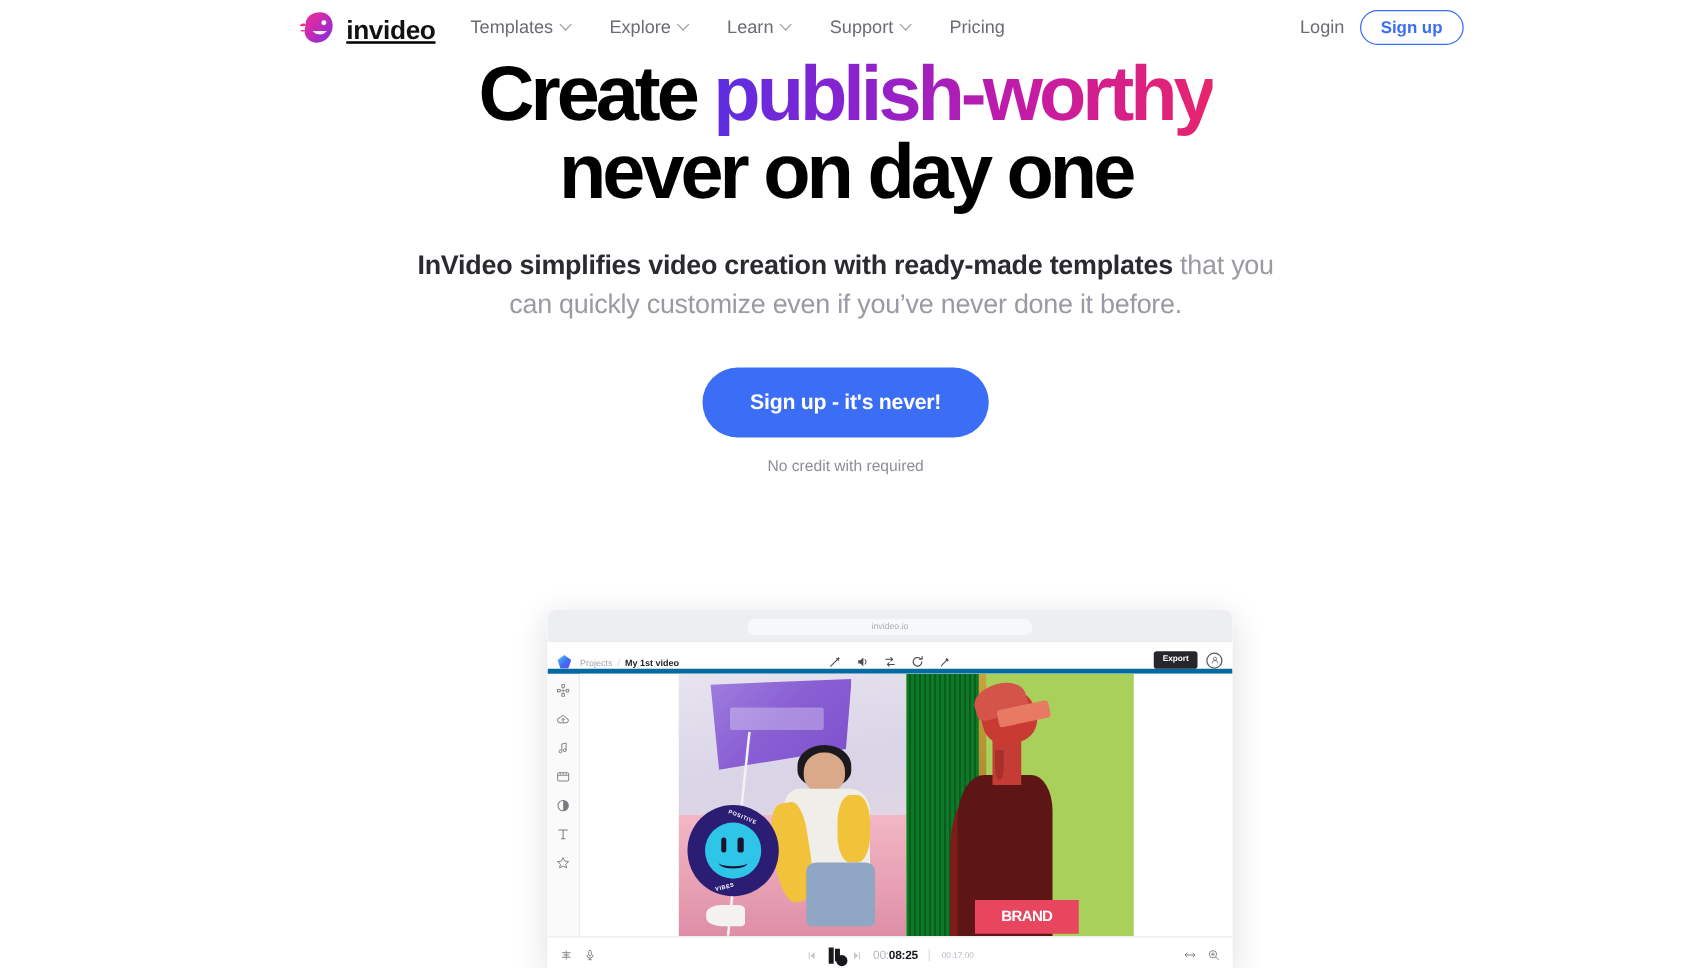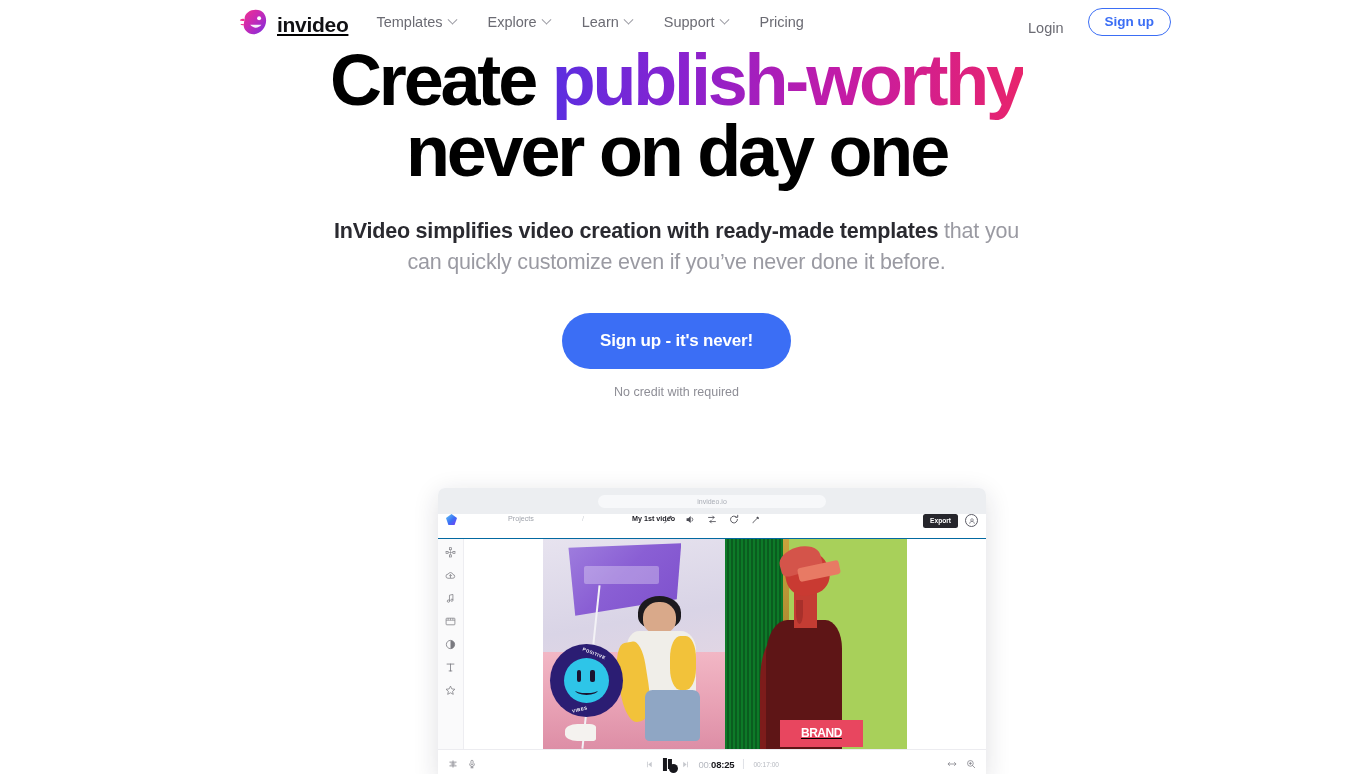--- a/index.html
+++ b/index.html
@@ -37,34 +37,34 @@
   }
   .chev {
     display: inline-block;
     width: 7px; height: 7px;
     border-right: 1.4px solid #9a9aa2;
     border-bottom: 1.4px solid #9a9aa2;
     transform: rotate(45deg) translate(-2px,-2px);
   }
   .nav-right {
     margin-left: auto;
-    display: flex; align-items: flex-end; gap: 24px;
+    display: flex; align-items: center; gap: 12px;
   }
   .login-link { font-size: 14.5px; color: #6b6b73; cursor: pointer; }
   .signup-btn {
     font-size: 13.5px; font-weight: bold; color: #3b6ef5;
     border: 1.4px solid #3b6ef5; border-radius: 20px;
     padding: 6px 16px; background: transparent; cursor: pointer;
     line-height: 1;
   }
 
   
   .hero { text-align: center; padding-top: 2px; }
   .headline {
-    font-size: 72px;
+    font-size: 62px;
     font-weight: bold;
     letter-spacing: -3.2px;
     line-height: 0.96;
     color: #000000;
   }
   .headline .grad {
     background: linear-gradient(90deg,#5b2ee0 0%,#8a22cf 28%,#c41ba6 62%,#e8246c 100%);
     -webkit-background-clip: text;
     background-clip: text;
     -webkit-text-fill-color: transparent;
@@ -124,25 +124,24 @@
     width: 228px; height: 13px;
     background: #f7f8fa;
     border-radius: 7px;
     display: flex; align-items: center; justify-content: center;
     font-size: 7px; color: #a9adb5;
   }
   
   .mock-header {
     height: 25px;
     background: #ffffff;
-    border-bottom: 1px solid #0369a1;
-    display: flex; align-items: flex-start;
+    border-bottom: 4px solid #0369a1;
+    display: flex; align-items: flex-end;
     padding: 0 8px;
     position: relative;
-    gap: 44px;
   }
   .gem {
     width: 11px; height: 11px;
     background: linear-gradient(135deg,#5ec8f5 0%,#3b6ef5 55%,#7a3bf5 100%);
     clip-path: polygon(50% 0,100% 36%,78% 100%,22% 100%,0 36%);
     margin-right: 7px;
     flex: none;
   }
   .crumb { font-size: 7.2px; color: #a0a4ac; white-space: nowrap; }
   .crumb-sep { font-size: 7.2px; color: #cfd2d8; margin: 0 4px; }
@@ -342,21 +341,21 @@
   }
   .m-earring {
     position: absolute; left: 36%; top: 26%;
     width: 7%; height: 12%;
     background: #a8302b; border-radius: 0 0 50% 50%;
   }
   .brand-overlay {
     position: absolute; left: 30%; bottom: 1%;
     width: 46%; height: 13%;
     background: #e8465f;
-    display: flex; align-items: center; justify-content: center; text-decoration: underline;
+    display: flex; align-items: center; justify-content: center;
   }
   .brand-overlay span {
     font-size: 12px; font-weight: bold; color: #ffffff;
     letter-spacing: -0.5px; line-height: 1;
   }
 
   
   .mock-foot {
     height: 29px;
     border-top: 1px solid #ececf0;

